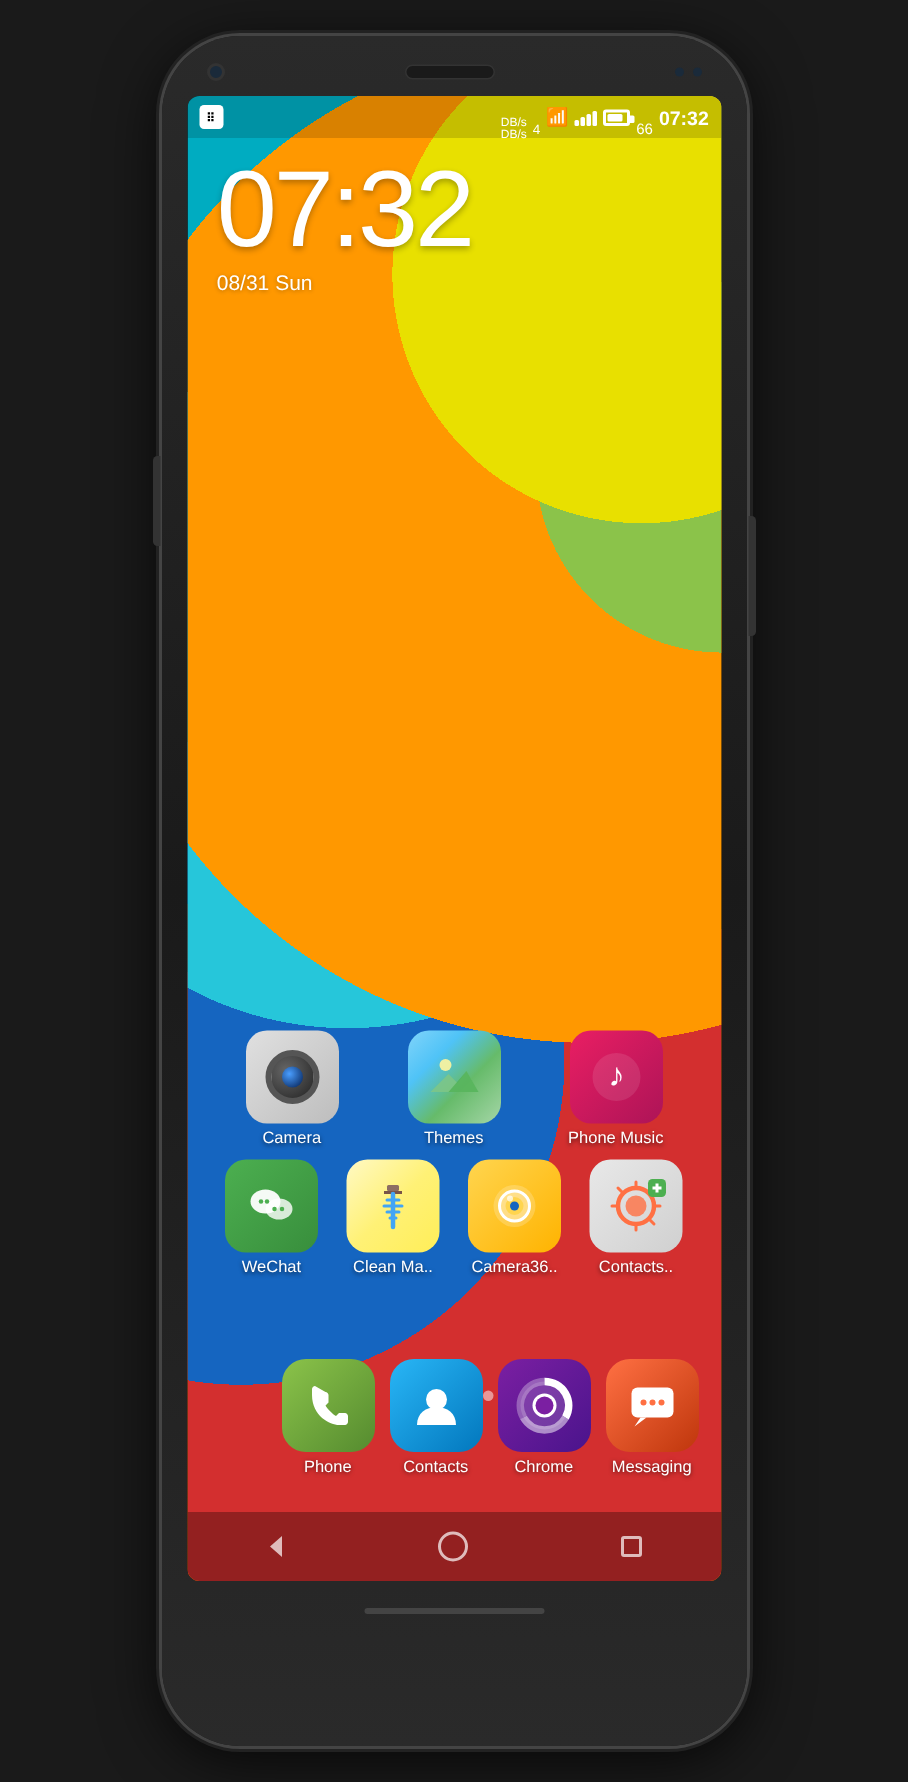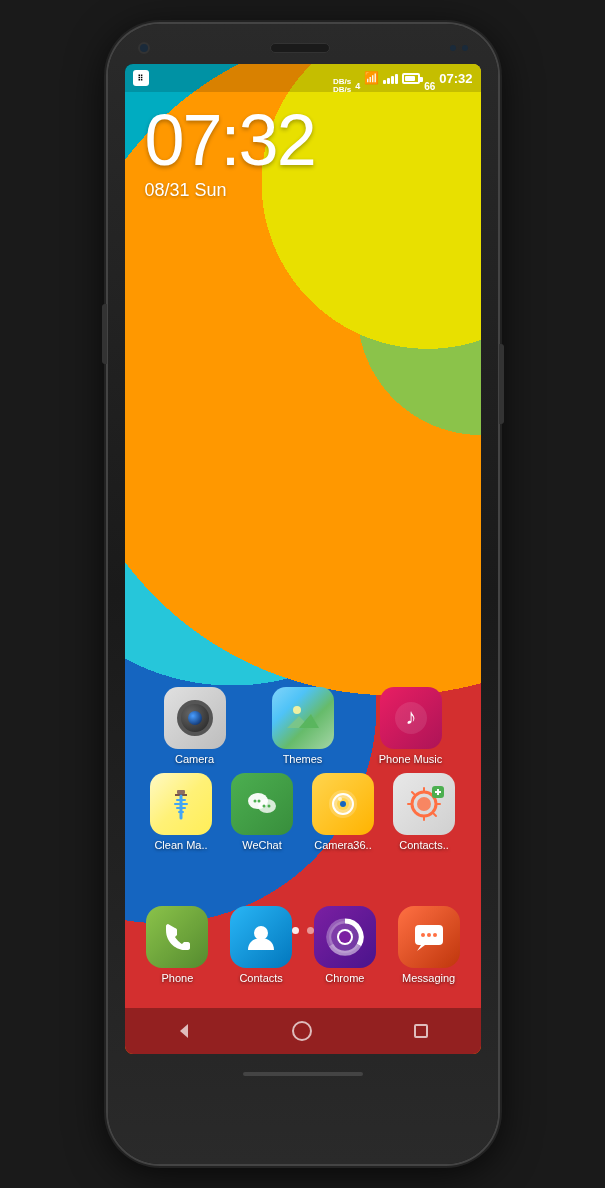--- a/index.html
+++ b/index.html
@@ -143,21 +143,21 @@
 
     .status-right {
       display: flex;
       align-items: center;
       gap: 4px;
     }
 
     .status-text {
       color: white;
       font-size: 10px;
-      font-weight: bold;
+      font-weight: normal;
       margin-top: 16px;
     }
 
     .status-time {
       color: white;
       font-size: 13px;
       font-weight: bold;
     }
 
     
@@ -172,21 +172,21 @@
       color: white;
       font-size: 72px;
       font-weight: 200;
       line-height: 1;
       text-shadow: 0 2px 4px rgba(0,0,0,0.3);
       letter-spacing: -2px;
     }
 
     .clock-date {
       color: white;
-      font-size: 18px;
+      font-size: 14px;
       font-weight: 300;
       margin-top: 4px;
       text-shadow: 0 1px 3px rgba(0,0,0,0.3);
     }
 
     
     .app-grid {
       position: absolute;
       bottom: 130px;
       left: 0; right: 0;
@@ -284,20 +284,21 @@
     }
 
     
     .dock {
       position: absolute;
       bottom: 0; left: 1px; right: 0;
       height: 115px;
       z-index: 5;
       display: flex;
       flex-direction: column;
+      align-items: flex-end;
     }
 
     .dock-apps {
       display: flex;
       justify-content: space-around;
       padding: 8px 10px 0;
       flex: 1;
     }
 
     .dock-item {
@@ -515,51 +516,51 @@
               <circle cx="18" cy="18" r="16" fill="rgba(255,255,255,0.1)"></circle>
               <text x="18" y="24" text-anchor="middle" font-size="22" fill="white">♪</text>
             </svg>
           </div>
           <span class="app-label">Phone Music</span>
         </div>
 
       </div>
 
       <div class="app-row">
+
+        <div class="app-item">
+          <div class="app-icon icon-wechat">
+            <svg width="40" height="40" viewBox="0 0 40 40">
+              <ellipse cx="16" cy="17" rx="10" ry="8" fill="white" opacity="0.95"></ellipse>
+              <ellipse cx="25" cy="22" rx="9" ry="7" fill="rgba(255,255,255,0.8)"></ellipse>
+              <circle cx="13" cy="17" r="1.5" fill="#4CAF50"></circle>
+              <circle cx="17" cy="17" r="1.5" fill="#4CAF50"></circle>
+              <circle cx="22" cy="22" r="1.5" fill="#4CAF50"></circle>
+              <circle cx="27" cy="22" r="1.5" fill="#4CAF50"></circle>
+            </svg>
+          </div>
+          <span class="app-label">WeChat</span>
+        </div>
 
         <div class="app-item">
           <div class="app-icon icon-cleanmaster">
             <svg width="40" height="40" viewBox="0 0 40 40">
               <rect x="16" y="6" width="8" height="4" fill="#8D6E63" rx="1"></rect>
               <rect x="14" y="10" width="12" height="2" fill="#795548"></rect>
               <line x1="20" y1="12" x2="20" y2="34" stroke="#42A5F5" stroke-width="3" stroke-linecap="round"></line>
               <line x1="16" y1="16" x2="24" y2="16" stroke="#42A5F5" stroke-width="2" stroke-linecap="round"></line>
               <line x1="14" y1="20" x2="26" y2="20" stroke="#42A5F5" stroke-width="2" stroke-linecap="round"></line>
               <line x1="16" y1="24" x2="24" y2="24" stroke="#42A5F5" stroke-width="2" stroke-linecap="round"></line>
               <line x1="18" y1="28" x2="22" y2="28" stroke="#42A5F5" stroke-width="2" stroke-linecap="round"></line>
             </svg>
           </div>
           <span class="app-label">Clean Ma..</span>
         </div>
 
         <div class="app-item">
-          <div class="app-icon icon-wechat">
-            <svg width="40" height="40" viewBox="0 0 40 40">
-              <ellipse cx="16" cy="17" rx="10" ry="8" fill="white" opacity="0.95"></ellipse>
-              <ellipse cx="25" cy="22" rx="9" ry="7" fill="rgba(255,255,255,0.8)"></ellipse>
-              <circle cx="13" cy="17" r="1.5" fill="#4CAF50"></circle>
-              <circle cx="17" cy="17" r="1.5" fill="#4CAF50"></circle>
-              <circle cx="22" cy="22" r="1.5" fill="#4CAF50"></circle>
-              <circle cx="27" cy="22" r="1.5" fill="#4CAF50"></circle>
-            </svg>
-          </div>
-          <span class="app-label">WeChat</span>
-        </div>
-
-        <div class="app-item">
           <div class="app-icon icon-camera360">
             <svg width="40" height="40" viewBox="0 0 40 40">
               <circle cx="20" cy="20" r="14" fill="rgba(255,255,255,0.2)"></circle>
               <circle cx="20" cy="20" r="10" fill="rgba(255,255,255,0.3)" stroke="white" stroke-width="2"></circle>
               <circle cx="20" cy="20" r="6" fill="#FFD54F"></circle>
               <circle cx="20" cy="20" r="3" fill="#1565C0"></circle>
               <circle cx="17" cy="15" r="2" fill="white" opacity="0.7"></circle>
             </svg>
           </div>
           <span class="app-label">Camera36..</span>

